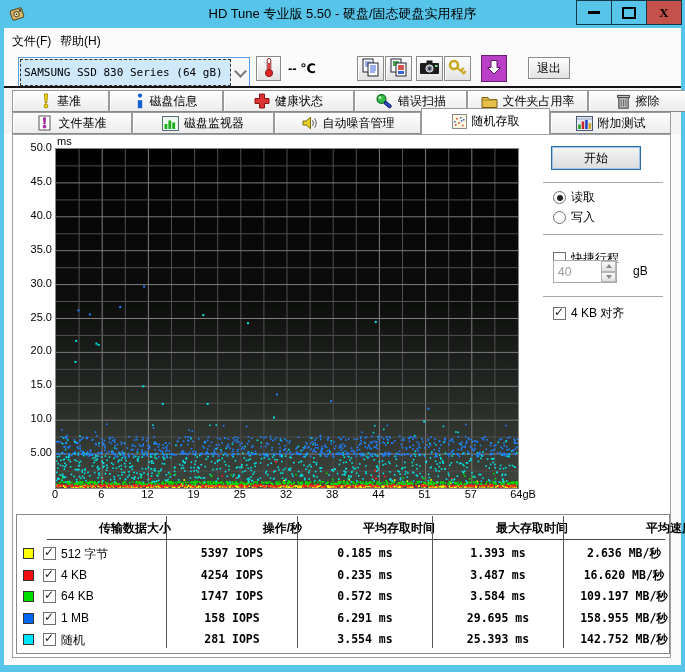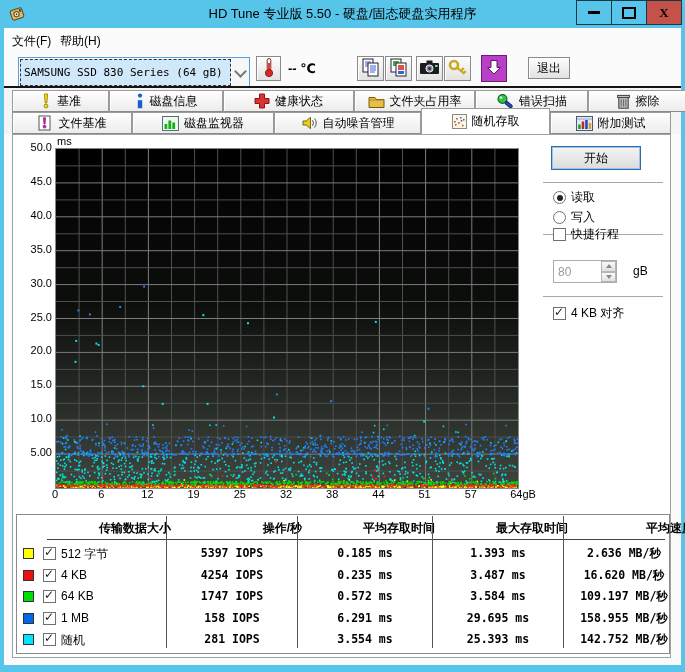--- a/index.html
+++ b/index.html
@@ -203,40 +203,40 @@
             <span class="lbl">磁盘信息</span>
           </div>
           <div class="tab" style="width: 131px;">
             <span class="ticon">
               <svg width="16" height="16" viewBox="0 0 16 16">
                 <path d="M5.5 1h5v4.5H15v5h-4.5V15h-5v-4.5H1v-5h4.5z" fill="#db3333" stroke="#8a1515"></path>
               </svg>
             </span>
             <span class="lbl">健康状态</span>
           </div>
-          <div class="tab" style="width: 121px;">
-            <span class="ticon">
-              <svg width="17" height="15" viewBox="0 0 17 15">
-                <path d="M1 3.5h6l1.5 2H16v8H1z" fill="#e6bf49" stroke="#7a5a10"></path>
-                <path d="M1 6h15" stroke="#a5841f"></path>
-              </svg>
-            </span>
-            <span class="lbl">文件夹占用率</span>
-          </div>
           <div class="tab" style="width: 113px;">
             <span class="ticon">
               <svg width="18" height="16" viewBox="0 0 18 16">
                 <circle cx="6.5" cy="6" r="4.4" fill="#35c24a" stroke="#0c6e1c" stroke-width="1.2"></circle>
                 <circle cx="5" cy="4.6" r="1.4" fill="#c4f2ca"></circle>
                 <g transform="rotate(40 10.5 9.5)">
                   <rect x="9.5" y="8.2" width="8" height="3" rx="1.4" fill="#2a50c8" stroke="#141f6a"></rect>
                 </g>
               </svg>
             </span>
             <span class="lbl">错误扫描</span>
+          </div>
+          <div class="tab" style="width: 121px;">
+            <span class="ticon">
+              <svg width="17" height="15" viewBox="0 0 17 15">
+                <path d="M1 3.5h6l1.5 2H16v8H1z" fill="#e6bf49" stroke="#7a5a10"></path>
+                <path d="M1 6h15" stroke="#a5841f"></path>
+              </svg>
+            </span>
+            <span class="lbl">文件夹占用率</span>
           </div>
           <div class="tab" style="width: 99px;">
             <span class="ticon">
               <svg width="15" height="16" viewBox="0 0 15 16">
                 <rect x="2.8" y="4.2" width="9.4" height="11" fill="#b9b9b9" stroke="#3e3e3e"></rect>
                 <rect x="1.6" y="2.4" width="11.8" height="2" fill="#d4d4d4" stroke="#3e3e3e"></rect>
                 <path d="M5.2 6.4v7M7.5 6.4v7M9.8 6.4v7" stroke="#6a6a6a"></path>
               </svg>
             </span>
             <span class="lbl">擦除</span>
@@ -3487,26 +3487,26 @@
     <div class="ctl-sep" style="top:154px;"></div>
     <div class="ctl-row" style="top:161px;">
       <span class="radio sel" id="radio-read"></span>
       <span class="lbl">读取</span>
     </div>
     <div class="ctl-row" style="top:181px;">
       <span class="radio" id="radio-write"></span>
       <span class="lbl">写入</span>
     </div>
     <div class="ctl-sep" style="top:206px;"></div>
-    <div class="ctl-row" style="top:198px;">
+    <div class="ctl-row" style="top:222px;">
       <span class="cbox" id="cb-shortstroke"></span>
       <span class="lbl">快捷行程</span>
     </div>
     <div class="spinner">
-      <div class="spin-val">80</div>
+      <div class="spin-val">40</div>
       <div class="spin-btns">
         <div class="spin-btn">
             <span class="arrow-up"></span>
           </div>
         <div class="spin-btn">
             <span class="arrow-dn"></span>
           </div>
       </div>
     </div>
     <div class="gb-label">gB</div>

